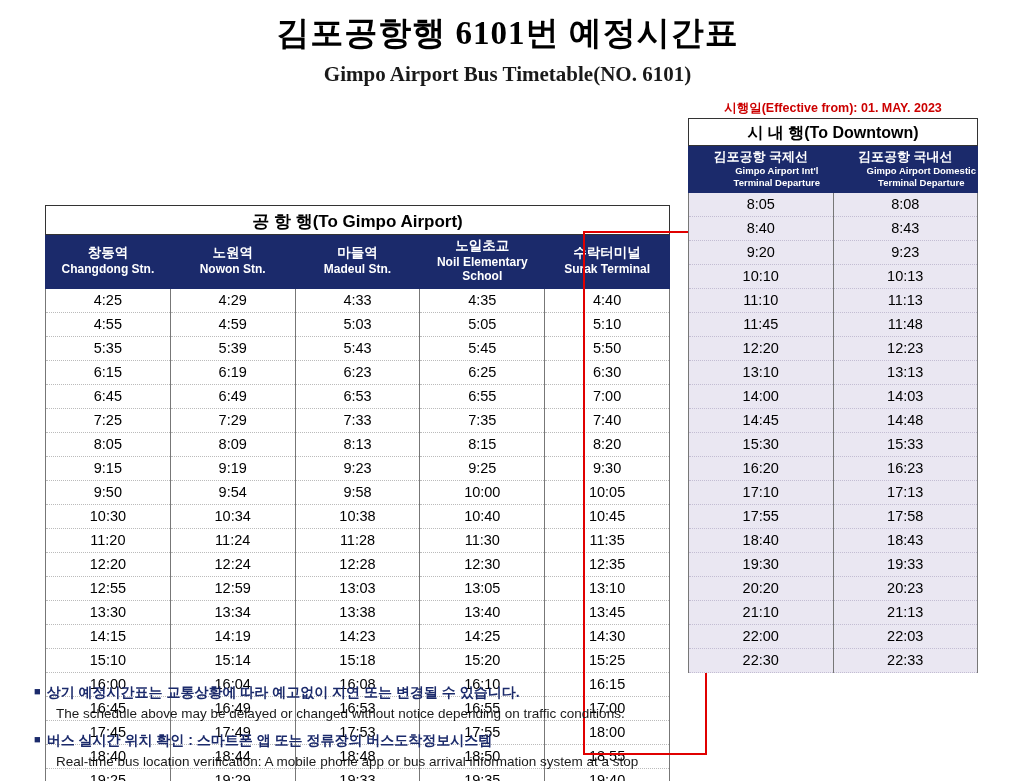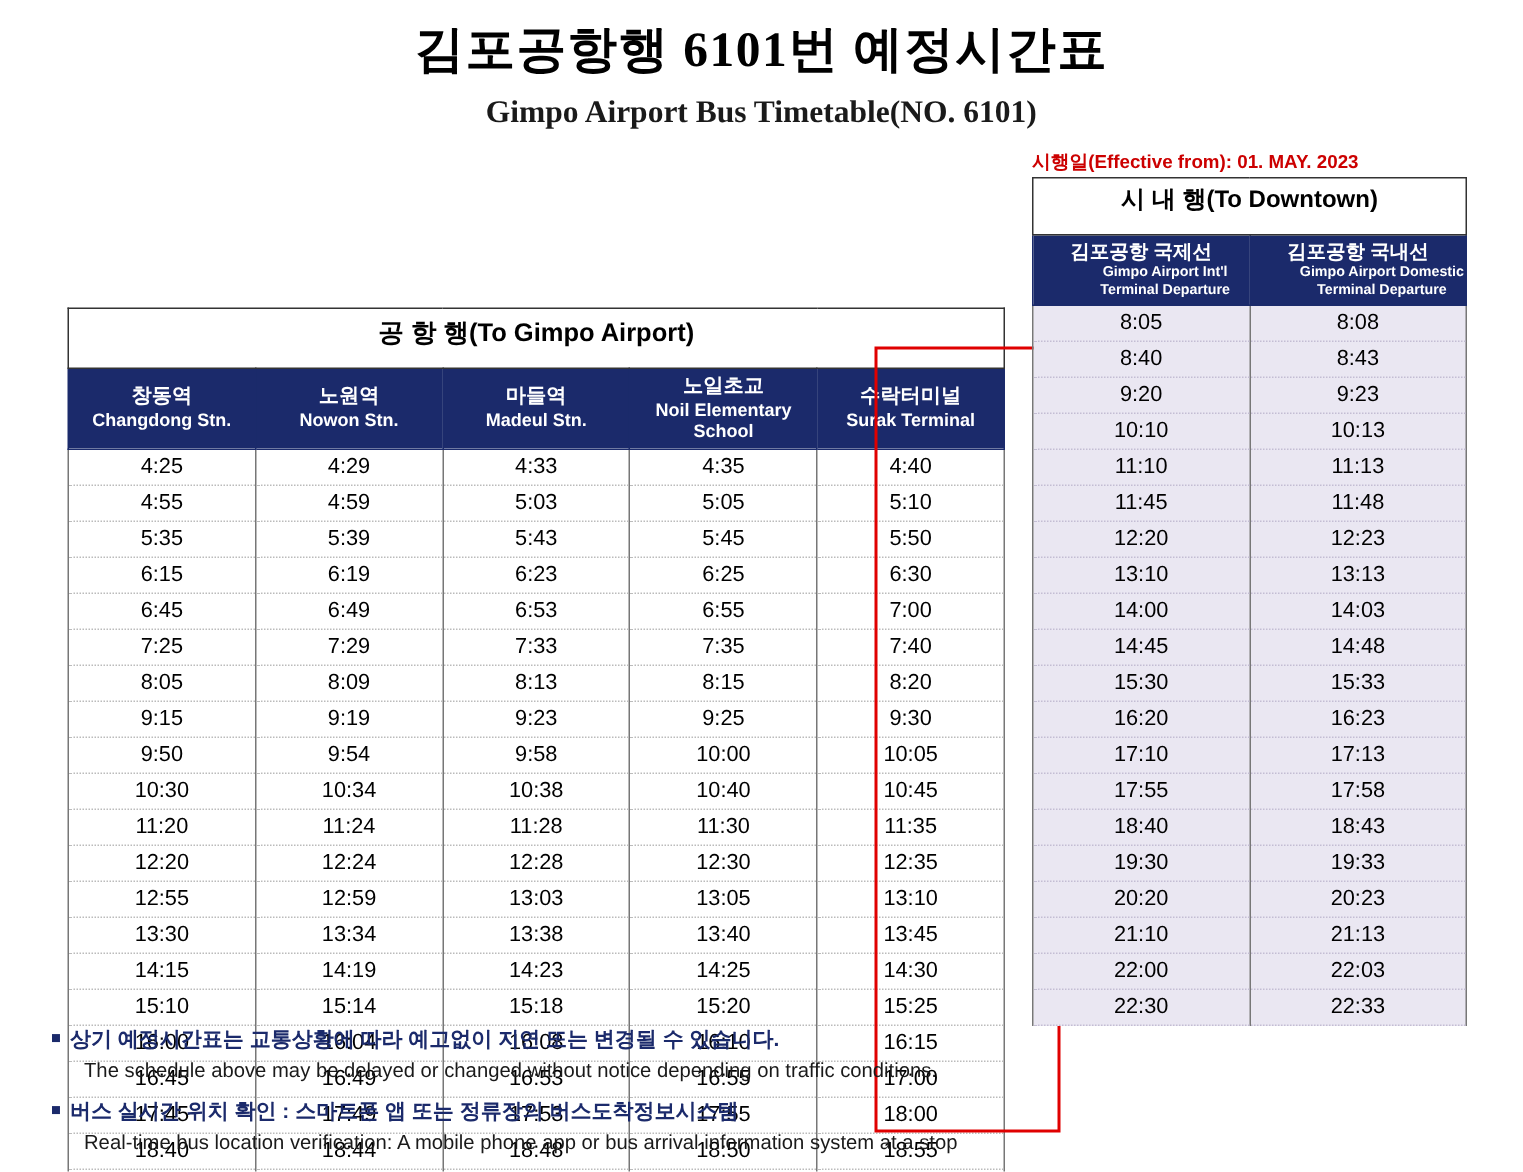--- a/index.html
+++ b/index.html
@@ -34,21 +34,21 @@
     color: #1a1a1a;
     margin-top: 6px;
   }
 
   
   .effective {
     position: absolute;
     left: 688px;
     top: 100px;
     width: 290px;
-    text-align: left;
+    text-align: center;
     font-size: 12.5px;
     font-weight: bold;
     color: #cc0000;
   }
 
   
   .left-wrap {
     position: absolute;
     left: 45px;
     top: 118px;
@@ -69,21 +69,21 @@
   td, th {
     border: 1px solid #555555;
     text-align: center;
     vertical-align: middle;
   }
 
   .band-head td {
     background: #ffffff;
     font-size: 17px;
     font-weight: bold;
-    padding: 4px 0 12px 0;
+    padding: 4px 0 1px 0;
     border: 1px solid #333333;
     font-family: "Liberation Sans", sans-serif;
   }
 
   .col-head td {
     background: #1b2a6b;
     color: #ffffff;
     padding: 3px 0 4px 0;
     border: 1px solid #1b2a6b;
   }

